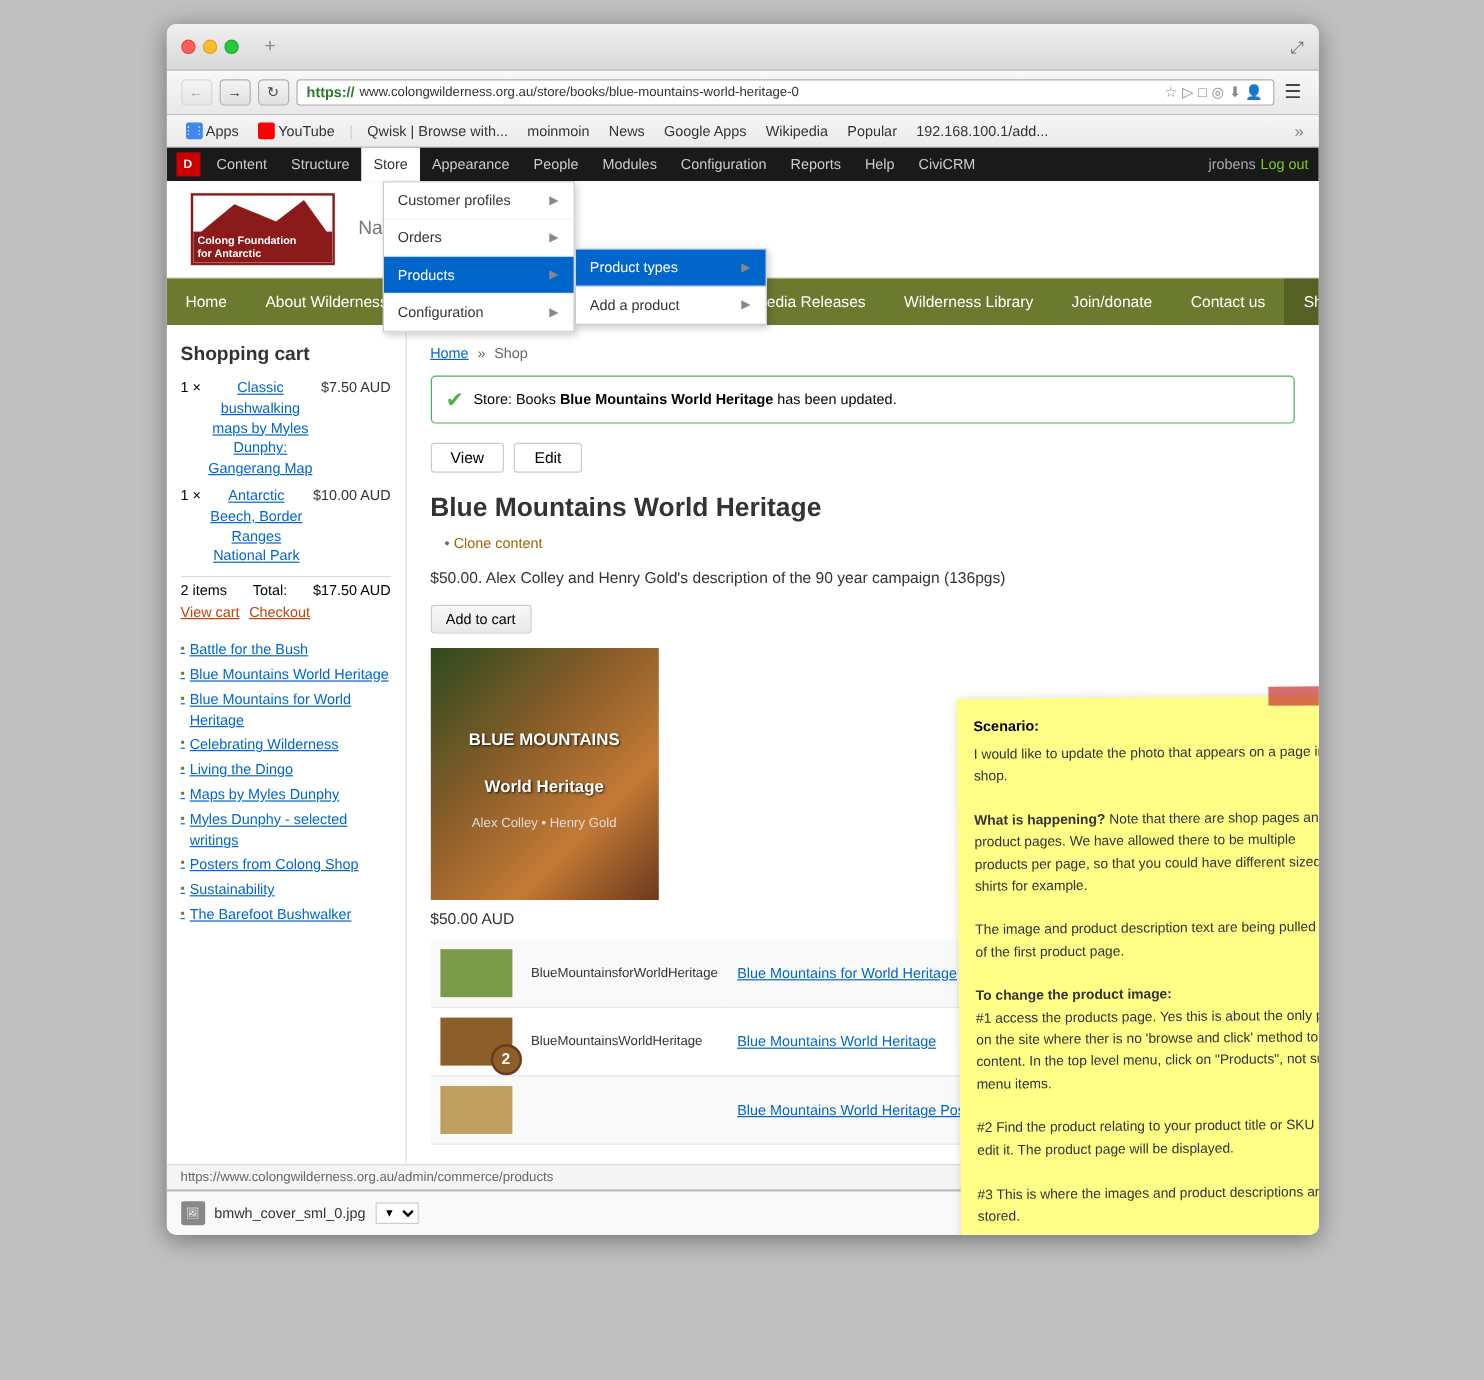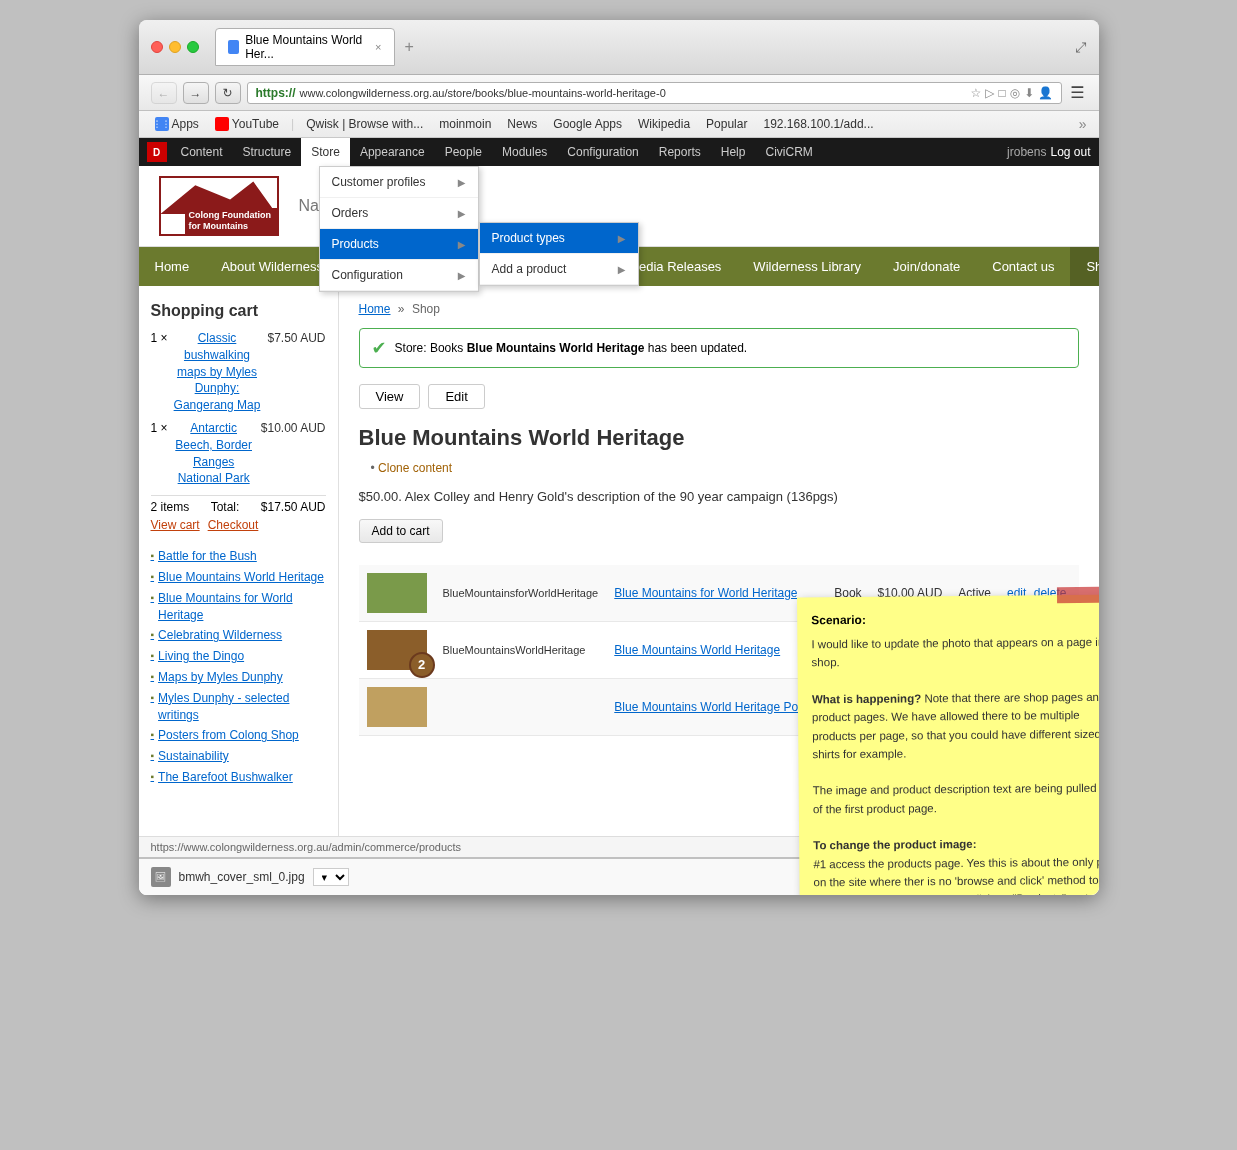--- a/index.html
+++ b/index.html
@@ -44,33 +44,33 @@
     
     .site-content { background: white; }
     
     
     .admin-menu { background: #1a1a1a; display: flex; align-items: center; height: 28px; padding: 0 8px; }
     .admin-logo { background: #cc0000; width: 20px; height: 20px; display: flex; align-items: center; justify-content: center; color: white; font-size: 10px; font-weight: bold; margin-right: 4px; cursor: pointer; }
     .admin-nav-item { color: #cccccc; font-size: 12px; padding: 4px 10px; cursor: pointer; height: 28px; display: flex; align-items: center; }
     .admin-nav-item.store-active { background: white; color: #333; }
     .admin-right { margin-left: auto; display: flex; align-items: center; gap: 4px; justify-content: space-between; }
     .admin-user { color: #aaa; font-size: 12px; cursor: pointer; }
-    .admin-logout { color: #ffffff; font-size: 12px; cursor: pointer; }
+    .admin-logout { color: #84cc16; font-size: 12px; cursor: pointer; }
     .dropdown-menu { position: absolute; top: 0; left: 0; background: white; border: 1px solid #ccc; z-index: 100; min-width: 160px; box-shadow: 2px 2px 6px rgba(0,0,0,0.2); }
     .dropdown-item { padding: 8px 12px; font-size: 12px; color: #333; cursor: pointer; display: flex; align-items: center; justify-content: space-between; border-bottom: 1px solid #f0f0f0; }
     .dropdown-item:hover, .dropdown-item.highlighted { background: #0066cc; color: white; }
     .dropdown-item .arrow { color: #888; font-size: 10px; }
     .sub-menu { position: absolute; left: 160px; top: 0; background: white; border: 1px solid #ccc; min-width: 160px; box-shadow: 2px 2px 6px rgba(0,0,0,0.2); z-index: 101; }
     
     
     .site-header { background: white; padding: 10px 20px; display: flex; align-items: center; min-height: 80px; border-bottom: 1px solid #ddd; }
     .site-logo { display: flex; align-items: center; }
     .logo-box { width: 120px; height: 60px; background: white; border: 2px solid #8b1a1a; position: relative; overflow: hidden; display: flex; align-items: flex-end; justify-content: flex-start; }
     .logo-mountain { position: absolute; top: 0; left: 0; right: 0; bottom: 20px; background: #8b1a1a; clip-path: polygon(0 100%, 30% 20%, 60% 60%, 80% 10%, 100% 100%); }
-    .logo-text-area { position: absolute; bottom: 0; left: 0; right: 0; background: #8b1a1a; padding: 2px 4px; margin-left: 24px; }
+    .logo-text-area { position: absolute; bottom: 0; left: 0; right: 0; background: #8b1a1a; padding: 2px 4px; }
     .logo-text { color: white; font-size: 9px; font-weight: bold; line-height: 1.2; }
     .site-title-area { margin-left: 20px; }
     .site-name { font-size: 18px; color: #555; }
     
     
     .main-nav { background: #6b7a2e; display: flex; align-items: center; padding: 0; }
     .main-nav-item { color: white; font-size: 13px; padding: 12px 16px; cursor: pointer; text-decoration: none; white-space: nowrap; }
     .main-nav-item.active { background: rgba(0,0,0,0.2); }
     
     
@@ -163,25 +163,20 @@
 <div class="window-wrapper">
 <div class="browser-window">
 
   <div class="title-bar">
     <div class="traffic-lights">
       <div class="tl tl-red"></div>
       <div class="tl tl-yellow"></div>
       <div class="tl tl-green"></div>
     </div>
     <div class="tab-bar">
-      <div class="tab">
-        <span class="tab-favicon bm-apps"></span>
-        <span>Blue Mountains World Her...</span>
-        <span class="tab-close">×</span>
-      </div>
       <button class="tab-new">+</button>
     </div>
     <span class="expand-btn">⤢</span>
   </div>
 
   <div class="nav-bar">
     <button class="nav-btn disabled">←</button>
     <button class="nav-btn">→</button>
     <button class="nav-btn">↻</button>
     <div class="address-bar">
@@ -287,21 +282,21 @@
         </div>
       </div>
     </div>
 
     <div class="site-header">
       <div class="site-logo">
         <div class="logo-box">
           <div class="logo-mountain"></div>
           <div class="logo-text-area">
             <div class="logo-text">Colong Foundation</div>
-            <div class="logo-text">for Mountains</div>
+            <div class="logo-text">for Antarctic</div>
           </div>
         </div>
       </div>
       <div class="site-title-area">
         <div class="site-name" style="color:#777; font-size:16px;">National Parks</div>
       </div>
     </div>
 
     <nav class="main-nav">
       <a class="main-nav-item">Home</a>
@@ -379,20 +374,30 @@
           <h1 class="product-title">Blue Mountains World Heritage</h1>
           
           <div class="clone-content">
             <a class="clone-link">Clone content</a>
           </div>
           
           <p class="product-description">$50.00. Alex Colley and Henry Gold's description of the 90 year campaign (136pgs)</p>
           
           <button class="add-to-cart-btn">Add to cart</button>
           
+          <div class="product-image-container">
+            <div class="product-image">
+              <div style="text-align:center;">
+                <div class="product-image-text">BLUE MOUNTAINS</div>
+                <div class="product-image-text">World Heritage</div>
+                <div class="product-image-sub">Alex Colley • Henry Gold</div>
+              </div>
+            </div>
+            <div class="product-price-below">$50.00 AUD</div>
+          </div>
           
           
           <table class="products-table">
             <tbody>
               <tr>
                 <td>
                       <div class="table-thumbnail" style="background:#7a9a4a;"></div>
                     </td>
                 <td class="table-sku">BlueMountainsforWorldHeritage</td>
                 <td><a class="table-name-link">Blue Mountains for World Heritage</a></td>

